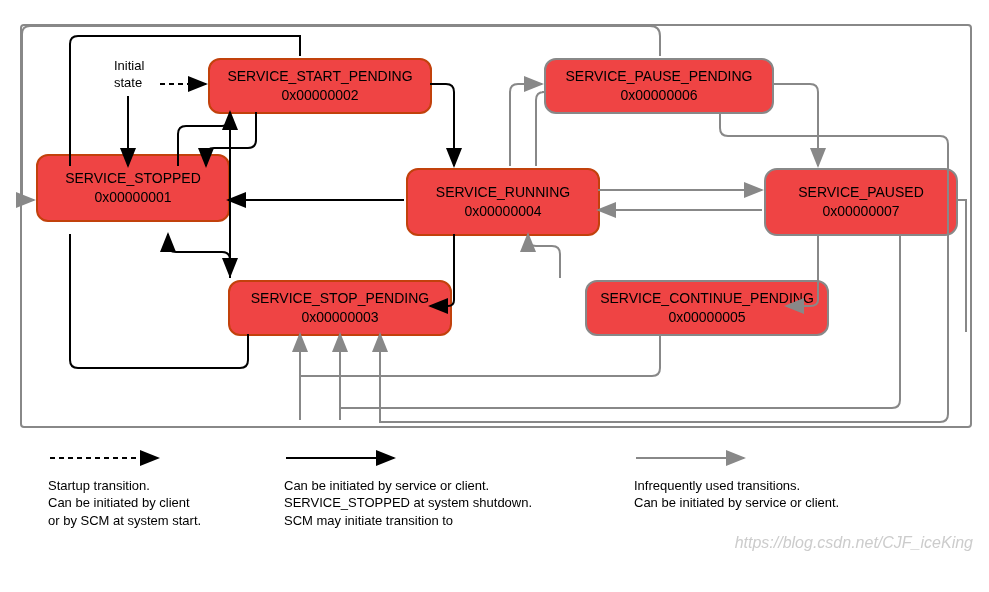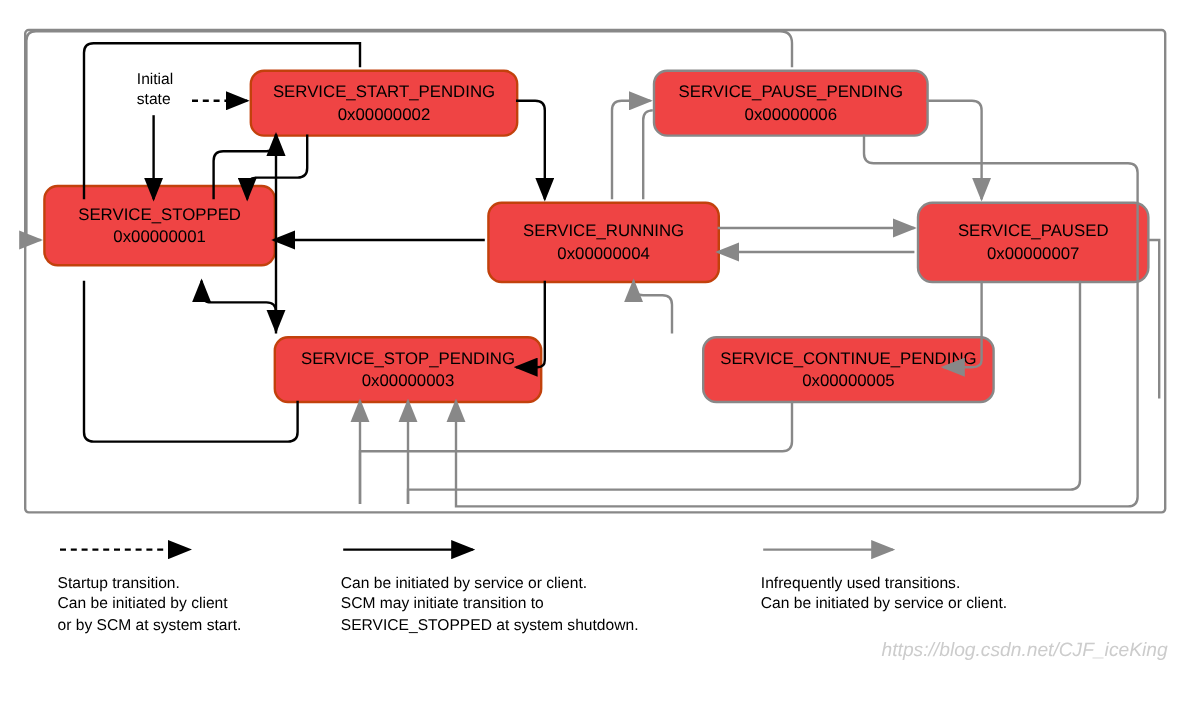--- a/index.html
+++ b/index.html
@@ -200,22 +200,22 @@
   <div class="legend-col" style="left:260px; width:310px;">
     <svg class="legend-arrow" width="120" height="16">
       <defs>
           <marker id="laB2" markerWidth="10" markerHeight="8" refX="9" refY="4" orient="auto">
             <path d="M0,0 L10,4 L0,8 Z" fill="#000"></path>
           </marker>
         </defs>
       <line x1="2" y1="8" x2="110" y2="8" stroke="#000" stroke-width="2" marker-end="url(#laB2)"></line>
     </svg>
     <div>Can be initiated by service or client.</div>
+    <div>SERVICE_STOPPED at system shutdown.</div>
     <div>SCM may initiate transition to</div>
-    <div>SERVICE_STOPPED at system shutdown.</div>
   </div>
 
   <div class="legend-col" style="left:610px; width:300px;">
     <svg class="legend-arrow" width="120" height="16">
       <defs>
           <marker id="laG" markerWidth="10" markerHeight="8" refX="9" refY="4" orient="auto">
             <path d="M0,0 L10,4 L0,8 Z" fill="#888"></path>
           </marker>
         </defs>
       <line x1="2" y1="8" x2="110" y2="8" stroke="#888" stroke-width="2" marker-end="url(#laG)"></line>

